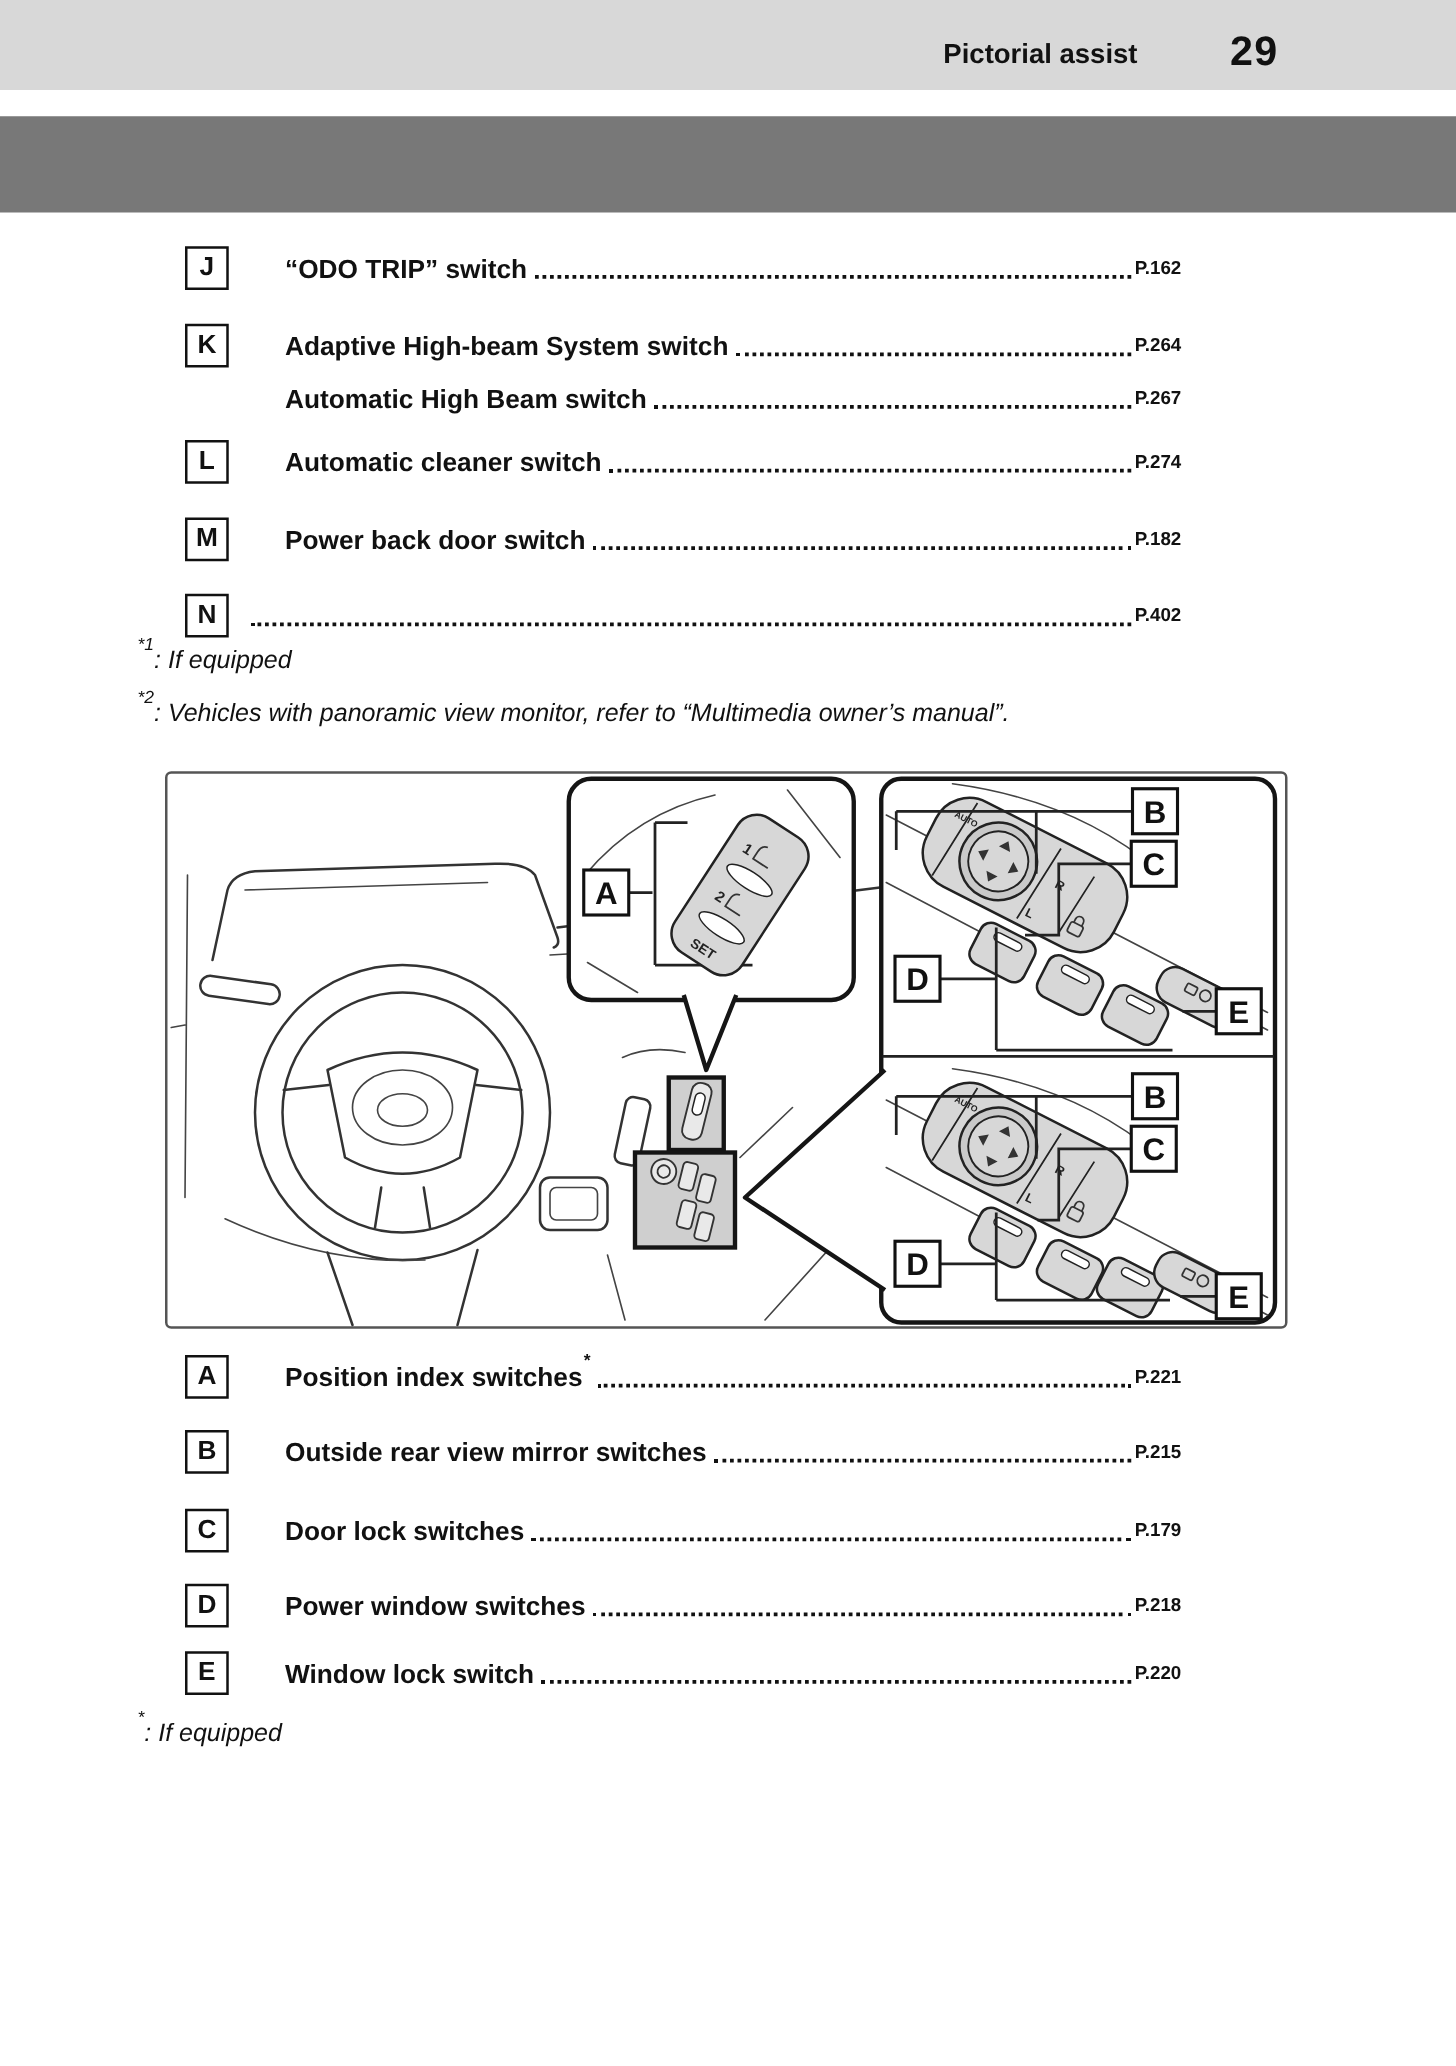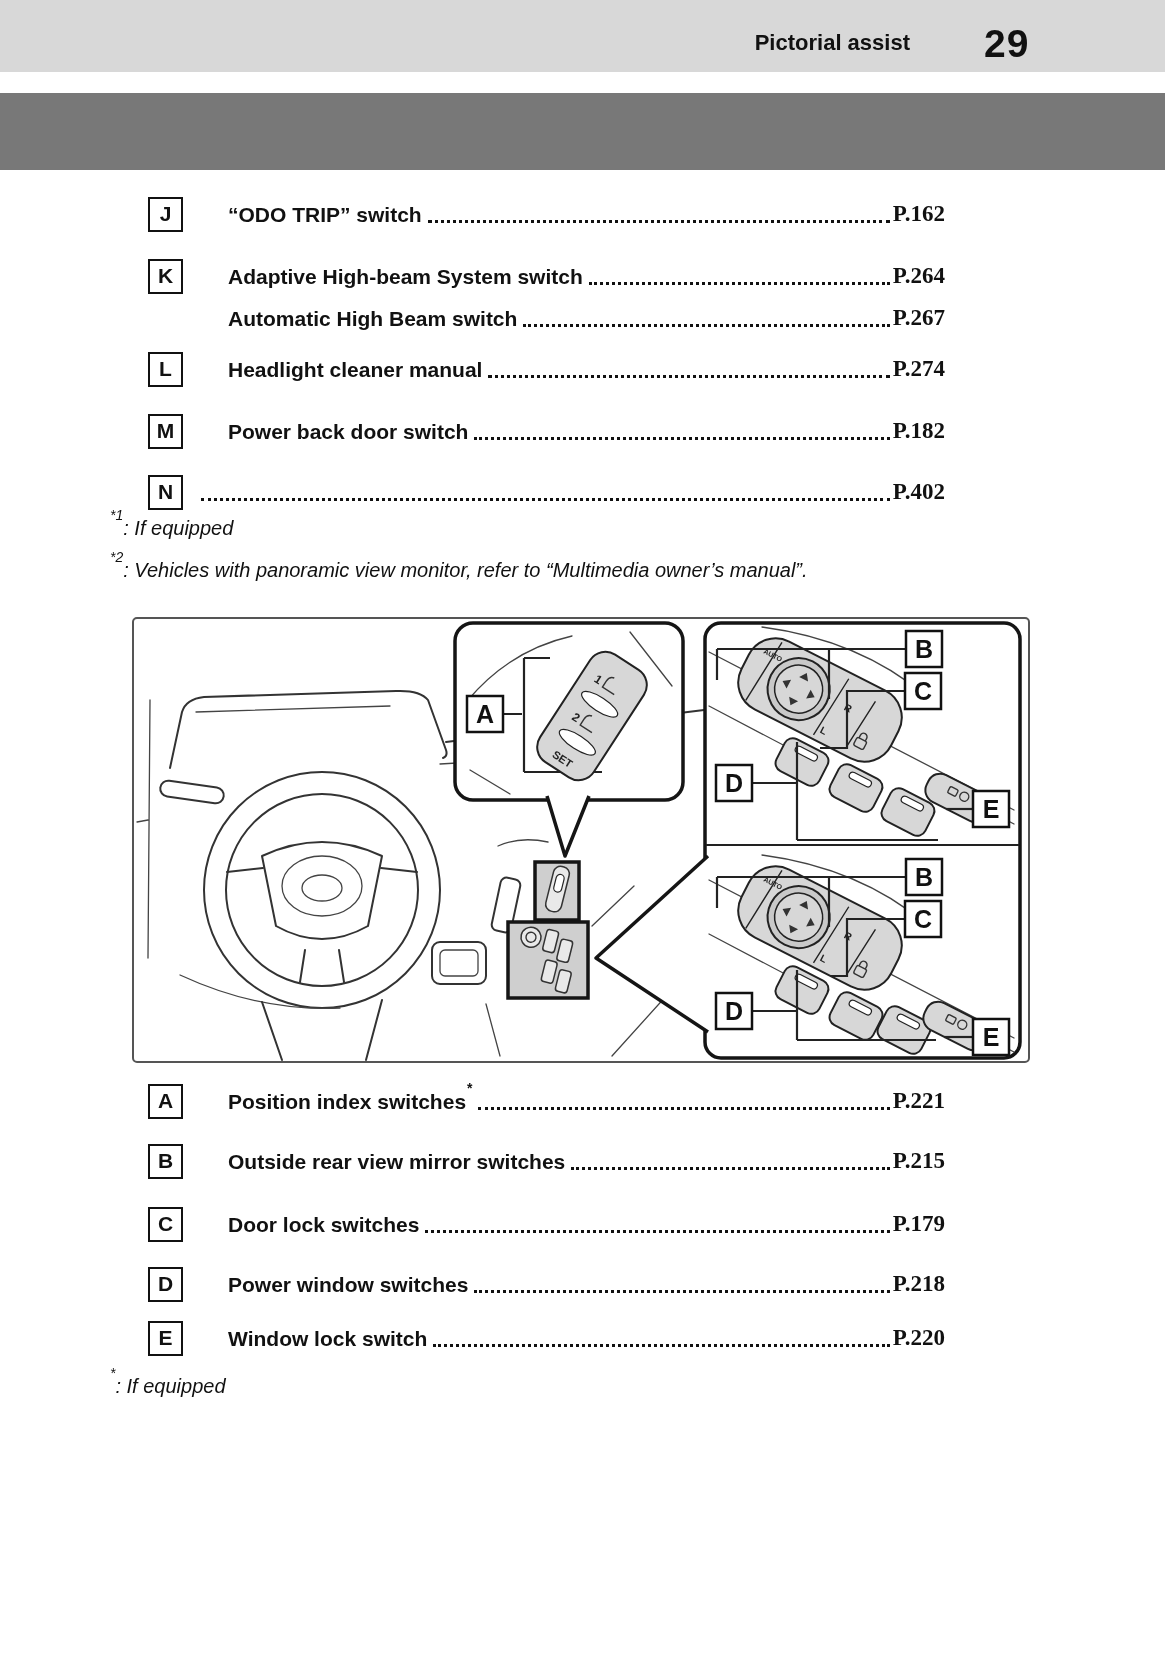--- a/index.html
+++ b/index.html
@@ -2,32 +2,32 @@
 <html><head>
 <meta charset="utf-8">
 <style>
   html,body{margin:0;padding:0;}
   body{width:1165px;height:1653px;position:relative;background:#ffffff;
        font-family:"Liberation Sans",sans-serif;color:#111;overflow:hidden;}
 
   
   .band-light{position:absolute;left:0;top:0;width:100%;height:72px;background:#d8d8d8;}
   .hdr-title{position:absolute;top:30px;right:255px;font-size:22px;font-weight:bold;}
-  .hdr-num{position:absolute;top:22px;left:984px;font-size:39px;font-weight:bold;letter-spacing:1px;}
+  .hdr-num{position:absolute;top:22px;left:984px;font-size:33px;font-weight:bold;letter-spacing:1px;}
   .band-dark{position:absolute;left:0;top:93px;width:100%;height:77px;background:#787878;}
 
   
   .row{position:absolute;left:148px;width:797px;display:flex;align-items:center;height:36px;}
   .lbox{width:31px;height:31px;border:2.5px solid #111;display:flex;align-items:center;justify-content:center;
         font-size:21px;font-weight:bold;margin-right:13px;flex:0 0 auto;background:#fff;}
   .lbox.ghost{visibility:hidden;}
   .lbl{font-size:21px;font-weight:bold;white-space:nowrap;margin-left:32px;}
   .lbl sup{font-size:14px;font-weight:bold;position:relative;top:-8px;margin-left:1px;}
   .leader{flex:1 1 auto;border-bottom:3.2px dotted #111;margin:0 3px 0 5px;align-self:flex-end;margin-bottom:9px;min-width:20px;}
-  .pref{font-size:23px;font-weight:bold;white-space:nowrap;font-family:Liberation Serif, serif;}
+  .pref{font-size:15px;font-weight:bold;white-space:nowrap;}
 
   
   .fnote{position:absolute;left:110px;font-size:20px;white-space:nowrap;font-style:italic;}
   .fnote sup{font-size:14px;position:relative;top:-7px;}
 
   
   #diagram{position:absolute;left:0;top:0;width:1165px;height:1653px;}
   .frame{fill:#fff;stroke:#555;stroke-width:2;}
   .ln{fill:none;stroke:#333;stroke-width:2;stroke-linecap:round;stroke-linejoin:round;}
   .ln-thin{fill:none;stroke:#444;stroke-width:1.3;stroke-linecap:round;}
@@ -73,21 +73,21 @@
 <div class="row" style="top:300px">
   <span class="lbox ghost"></span>
   <span class="lbl"><span>Automatic High Beam switch</span><sup></sup></span>
   <span class="leader"></span>
   <span class="pref">P.267</span>
 </div>
 <div class="row" style="top:351px">
   <span class="lbox">
       <span>L</span>
     </span>
-  <span class="lbl"><span>Headlight cleaner manual</span><sup></sup></span>
+  <span class="lbl"><span>Automatic cleaner switch</span><sup></sup></span>
   <span class="leader"></span>
   <span class="pref">P.274</span>
 </div>
 <div class="row" style="top:413px">
   <span class="lbox">
       <span>M</span>
     </span>
   <span class="lbl"><span>Power back door switch</span><sup></sup></span>
   <span class="leader"></span>
   <span class="pref">P.182</span>

